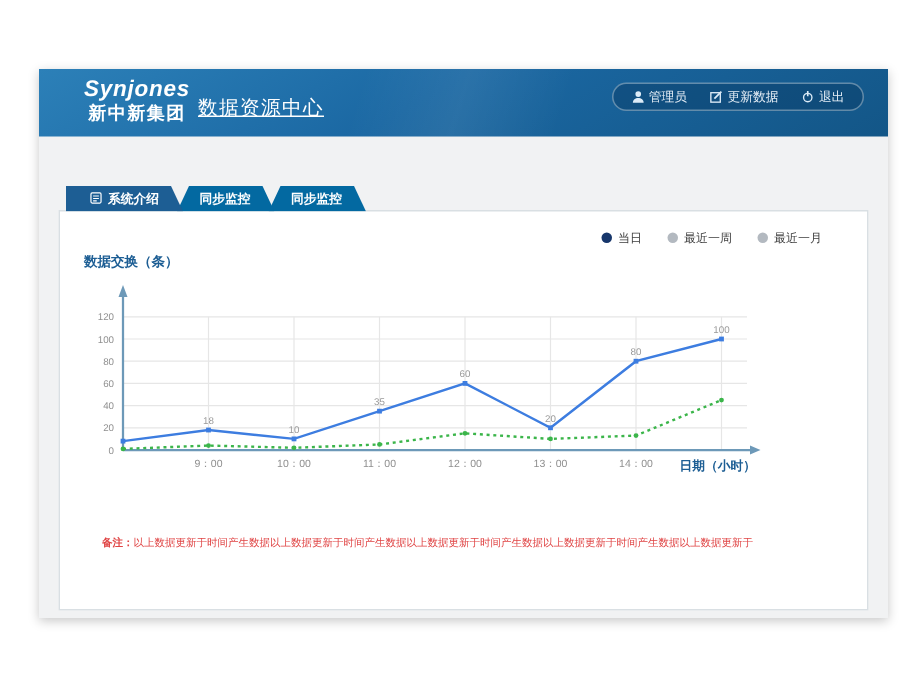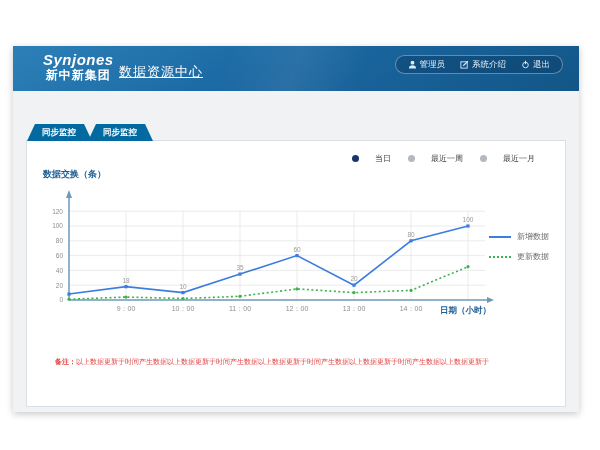--- a/index.html
+++ b/index.html
@@ -1,19 +1,19 @@
 <!DOCTYPE html>
 <html><head>
 <meta charset="utf-8">
 <style>
   * { margin:0; padding:0; box-sizing:border-box; }
   html,body { width:600px; height:450px; background:#ffffff; overflow:hidden;
               font-family:"Liberation Sans","DejaVu Sans",sans-serif; }
 
-  .window { position:absolute; left:13px; top:46px; width:566px; height:366px;
+  .window { position:absolute; left:26px; top:46px; width:566px; height:366px;
             background:#f1f2f3; box-shadow:0 2px 7px rgba(0,0,0,.22); }
 
   
   .header { position:relative; height:45px; overflow:hidden;
             background:linear-gradient(150deg,#2c80b8 0%,#1b68a3 45%,#135687 100%); }
   .header::before { content:""; position:absolute; left:120px; top:-30px; width:320px; height:110px;
             background:linear-gradient(115deg,rgba(255,255,255,0) 30%,rgba(255,255,255,.07) 50%,rgba(255,255,255,0) 70%);
             transform:rotate(-8deg); }
   .logo { position:absolute; left:30px; top:6px; color:#fff; text-align:center; line-height:1.1; }
   .logo-title { font-size:15px; font-weight:bold; font-style:italic; letter-spacing:.5px; }
@@ -41,21 +41,21 @@
          clip-path:polygon(0 0,calc(100% - 8px) 0,100% 100%,0 100%); z-index:2; }
   .tab-inactive { width:66px; background:#0369a1; margin-left:-5px;
          clip-path:polygon(9px 0,calc(100% - 8px) 0,100% 100%,1px 100%); z-index:1; }
   .tab-inactive + .tab-inactive { z-index:0; }
 
   
   .card { position:absolute; left:13px; top:94px; width:540px; height:267px;
           background:#ffffff; border:1px solid #d9dfe3; }
 
   .radio-group { position:absolute; top:12px; right:30px; display:flex; gap:17px; }
-  .radio-item { display:flex; align-items:center; gap:16px; cursor:pointer; }
+  .radio-item { display:flex; align-items:center; gap:4px; cursor:pointer; }
   .radio-dot { width:7px; height:7px; border-radius:50%; background:#b3b9c0; }
   .radio-dot.selected { background:#17366b; }
   .radio-label { font-size:8px; color:#3c3c3c; }
 
   .ylabel { position:absolute; left:16px; top:27px; color:#1d5e94; font-weight:bold; font-size:9px; }
 
   #chart { position:absolute; left:18px; top:44px; }
 
   .chart-legend { position:absolute; right:16px; top:90px; display:flex; flex-direction:column; gap:9px; }
   .legend-row { display:flex; align-items:center; gap:6px; }
@@ -87,36 +87,47 @@
         </span>
         <span>管理员</span>
       </div>
       <div class="pill-item">
         <span>
           <svg width="9" height="9" viewBox="0 0 10 10">
               <rect x="1" y="2" width="7" height="7" fill="none" stroke="#dcebf7" stroke-width="1"></rect>
               <path d="M3.6 6.4 L8.8 1.2" stroke="#dcebf7" stroke-width="1.3" fill="none"></path>
             </svg>
         </span>
-        <span>系统介绍</span>
+        <span>更新数据</span>
       </div>
       <div class="pill-item">
         <span>
           <svg width="9" height="9" viewBox="0 0 10 10">
               <circle cx="5" cy="5.6" r="3.1" fill="none" stroke="#dcebf7" stroke-width="1"></circle>
               <line x1="5" y1="0.8" x2="5" y2="4.6" stroke="#dcebf7" stroke-width="1.2"></line>
             </svg>
         </span>
         <span>退出</span>
       </div>
     </div>
   </div>
 
 
   <div class="tabs">
+    <div class="tab tab-active">
+      <span>
+        <svg width="8" height="8" viewBox="0 0 10 10">
+            <rect x="0.8" y="0.8" width="8.4" height="8.4" rx="1" fill="none" stroke="#fff" stroke-width="1"></rect>
+            <line x1="2.6" y1="3.4" x2="7.4" y2="3.4" stroke="#fff" stroke-width="0.9"></line>
+            <line x1="2.6" y1="5.4" x2="7.4" y2="5.4" stroke="#fff" stroke-width="0.9"></line>
+            <line x1="2.6" y1="7.4" x2="5.6" y2="7.4" stroke="#fff" stroke-width="0.9"></line>
+          </svg>
+      </span>
+      <span>系统介绍</span>
+    </div>
     <div class="tab tab-inactive">
       <span>同步监控</span>
     </div>
     <div class="tab tab-inactive">
       <span>同步监控</span>
     </div>
   </div>
 
   <div class="card">
 
@@ -189,28 +200,18 @@
         <circle cx="24" cy="114.26" r="1.6" fill="#3bb54a"></circle>
         <circle cx="81" cy="112.04" r="1.6" fill="#3bb54a"></circle>
         <circle cx="138" cy="113.52" r="1.6" fill="#3bb54a"></circle>
         <circle cx="195" cy="111.3" r="1.6" fill="#3bb54a"></circle>
         <circle cx="252" cy="103.9" r="1.6" fill="#3bb54a"></circle>
         <circle cx="309" cy="107.6" r="1.6" fill="#3bb54a"></circle>
         <circle cx="366" cy="105.38" r="1.6" fill="#3bb54a"></circle>
         <circle cx="423" cy="81.7" r="1.6" fill="#3bb54a"></circle>
       </svg>
 
-    <div class="chart-legend">
-      <div class="legend-row">
-        <div class="legend-sample" id="legend-sample-0" style="border-top-style: solid; border-top-color: rgb(61, 125, 224);"></div>
-        <span class="legend-label">新增数据</span>
-      </div>
-      <div class="legend-row">
-        <div class="legend-sample" id="legend-sample-1" style="border-top-style: dotted; border-top-color: rgb(59, 181, 74);"></div>
-        <span class="legend-label">更新数据</span>
-      </div>
-    </div>
 
     <div class="note">
       <span class="note-prefix">备注：</span><span>以上数据更新于时间产生数据以上数据更新于时间产生数据以上数据更新于时间产生数据以上数据更新于时间产生数据以上数据更新于</span>
     </div>
   </div>
 </div>
 
 </body></html>

